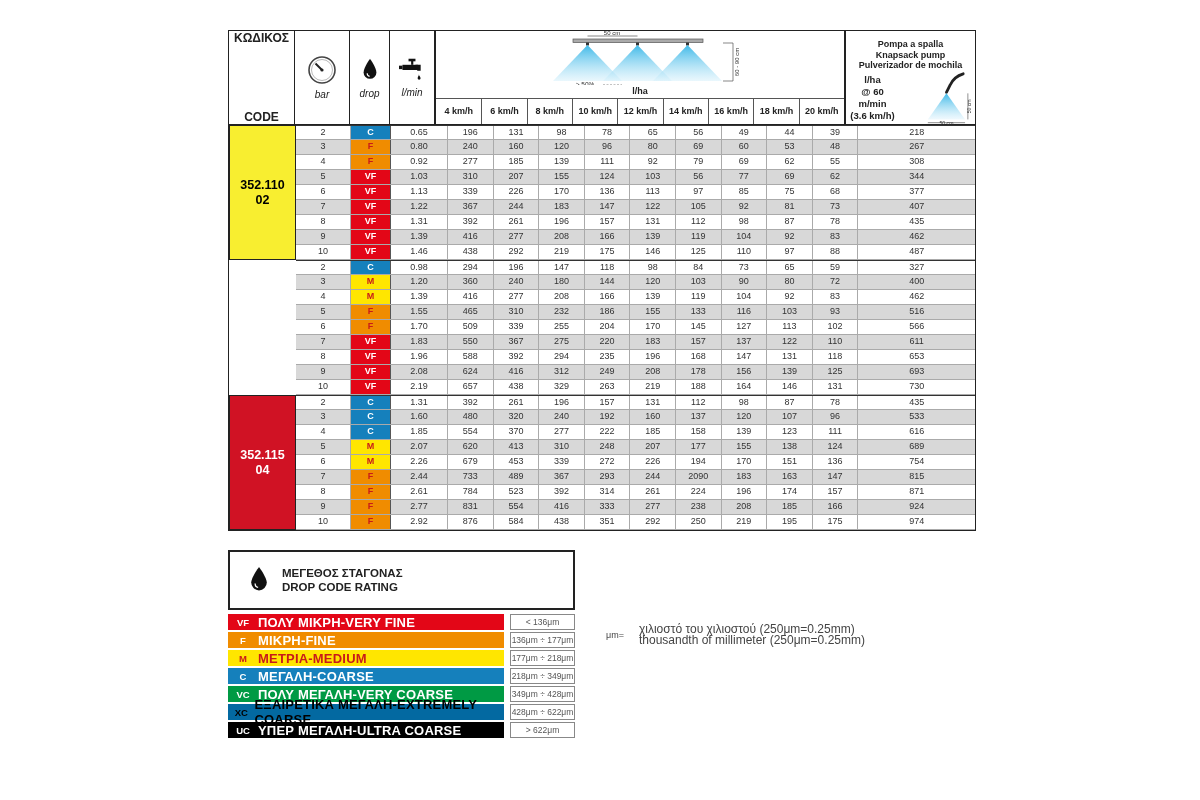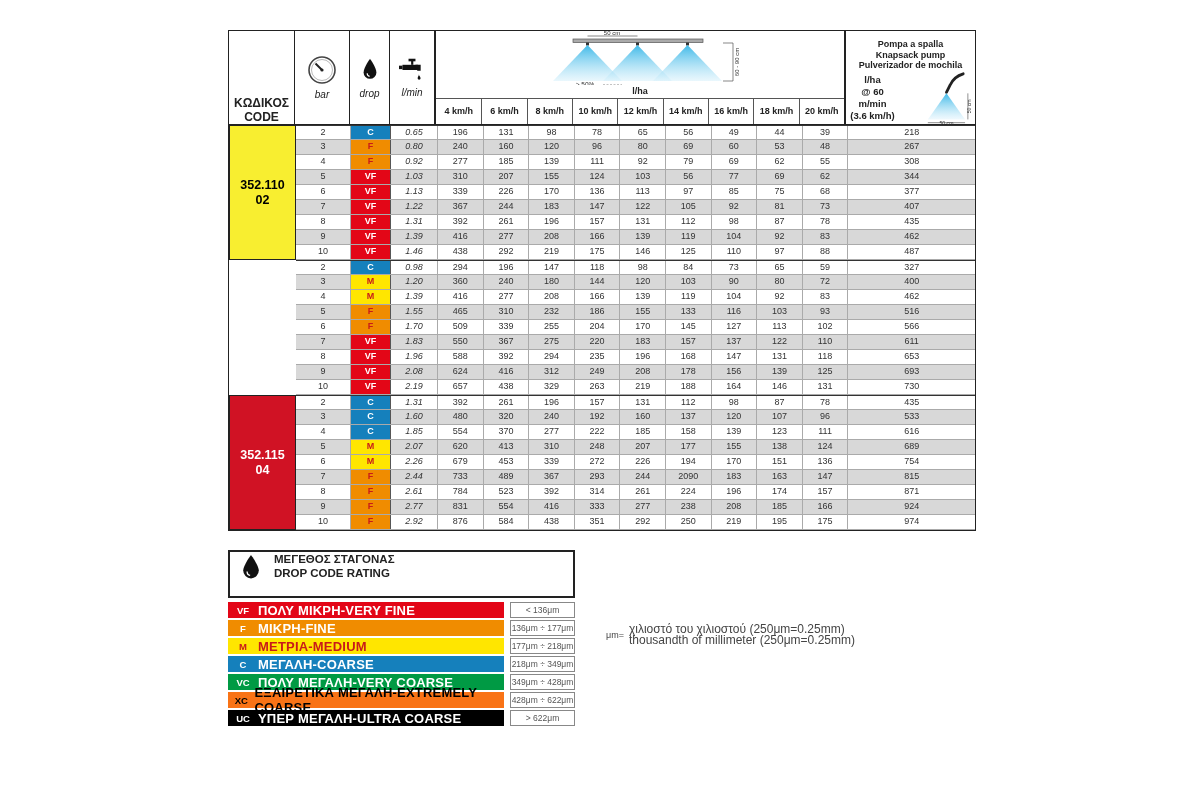--- a/index.html
+++ b/index.html
@@ -3,21 +3,21 @@
 <meta charset="utf-8">
 <style>
   html,body{margin:0;padding:0;background:#fff;}
   .canvas{position:relative;width:1200px;height:800px;background:#fff;
           font-family:"Liberation Sans",sans-serif;color:#222;overflow:hidden;}
 
   
   .main-table{position:absolute;left:228px;top:30px;width:748px;}
   .thead{display:flex;height:95px;}
   .thead > div{box-sizing:border-box;border:1px solid #222;background:#fff;}
-  .h-code{width:67px;display:flex;flex-direction:column;justify-content:flex-end;align-items:center;
+  .h-code{width:67px;display:flex;flex-direction:column;justify-content:space-between;align-items:center;
           font-weight:bold;font-size:12px;line-height:14px;text-align:center;}
   .h-icon{width:55px;display:flex;flex-direction:column;justify-content:center;align-items:center;gap:4px;border-left:none!important;}
   .h-icon .unit{font-style:italic;font-size:10px;color:#222;}
   .h-drop{width:40px;}
   .h-lmin{width:45px;}
   .h-speeds{width:410px;display:flex;flex-direction:column;}
   .boom-zone{flex:1;display:flex;justify-content:center;align-items:flex-start;overflow:hidden;}
   .lha-strip{height:13px;text-align:center;font-weight:bold;font-size:9px;line-height:12px;}
   .speed-row{height:25px;display:flex;border-top:1px solid #555;}
   .speed-cell{box-sizing:border-box;width:45.6px;font-weight:bold;font-size:9px;text-align:center;
@@ -35,39 +35,39 @@
               border:1px solid #222;display:flex;flex-direction:column;justify-content:center;
               align-items:center;font-weight:bold;font-size:12.5px;line-height:15px;}
   .rows{margin-left:67px;}
   .trow{display:flex;height:15px;box-sizing:border-box;border-bottom:1px solid #aaa;background:#fff;}
   .trow.shade{background:#d8d8d8;}
   .trow.group-start{border-top:1.5px solid #333;}
   .trow > div{box-sizing:border-box;border-right:1px solid #aaa;font-size:9px;line-height:13px;
               text-align:center;color:#333;}
   .cell-bar{width:55px;}
   .cell-drop{width:40px;font-weight:bold;color:#fff;border-right:1px solid #555!important;}
-  .cell-lmin{width:47px;font-style:italic;}
+  .cell-lmin{width:57px;}
   .cell-val{width:45.6px;}
   .cell-lha{flex:1;border-right:none!important;}
 
   
   .legend{position:absolute;left:228px;top:550px;width:347px;}
-  .legend-head{box-sizing:border-box;border:2px solid #222;height:48px;display:flex;
-               gap:10px;padding-left:8px;background:#fff;}
+  .legend-head{box-sizing:border-box;border:2px solid #222;height:60px;display:flex;align-items:center;
+               gap:10px;padding-left:16px;background:#fff;}
   .legend-title{font-weight:bold;font-size:11.5px;line-height:14px;}
   .legend-rows{margin-top:4px;}
   .legend-row{display:flex;height:16px;margin-bottom:2px;}
   .legend-band{width:276px;display:flex;align-items:center;box-sizing:border-box;}
   .legend-code{width:30px;text-align:center;font-weight:bold;font-size:9.5px;}
   .legend-label{font-weight:bold;font-size:13px;letter-spacing:.2px;}
   .legend-range{width:65px;margin-left:6px;box-sizing:border-box;border:1px solid #888;background:#fff;
                 font-size:8.5px;color:#555;text-align:center;line-height:14px;}
 
   
-  .note{position:absolute;left:606px;top:624px;display:flex;align-items:center;gap:5px;color:#444;}
+  .note{position:absolute;left:606px;top:624px;display:flex;align-items:center;gap:15px;color:#444;}
   .note-prefix{font-size:9px;}
   .note-lines{font-size:12px;line-height:11px;}
 
   svg{display:block;}
 </style>
 </head>
 <body>
 
 <div class="canvas">
 
@@ -651,21 +651,21 @@
           <div class="legend-range">218μm ÷ 349μm</div>
         </div>
         <div class="legend-row">
           <div class="legend-band" style="background: rgb(0, 154, 68); color: rgb(255, 255, 255);">
             <div class="legend-code">VC</div>
             <div class="legend-label">ΠΟΛΥ ΜΕΓΑΛΗ-VERY COARSE</div>
           </div>
           <div class="legend-range">349μm ÷ 428μm</div>
         </div>
         <div class="legend-row">
-          <div class="legend-band" style="background: #f97316; color: rgb(0, 0, 0);">
+          <div class="legend-band" style="background: #0369a1; color: rgb(0, 0, 0);">
             <div class="legend-code">XC</div>
             <div class="legend-label">ΕΞΑΙΡΕΤΙΚΑ ΜΕΓΑΛΗ-EXTREMELY COARSE</div>
           </div>
           <div class="legend-range">428μm ÷ 622μm</div>
         </div>
         <div class="legend-row">
           <div class="legend-band" style="background: rgb(0, 0, 0); color: rgb(255, 255, 255);">
             <div class="legend-code">UC</div>
             <div class="legend-label">ΥΠΕΡ ΜΕΓΑΛΗ-ULTRA COARSE</div>
           </div>

